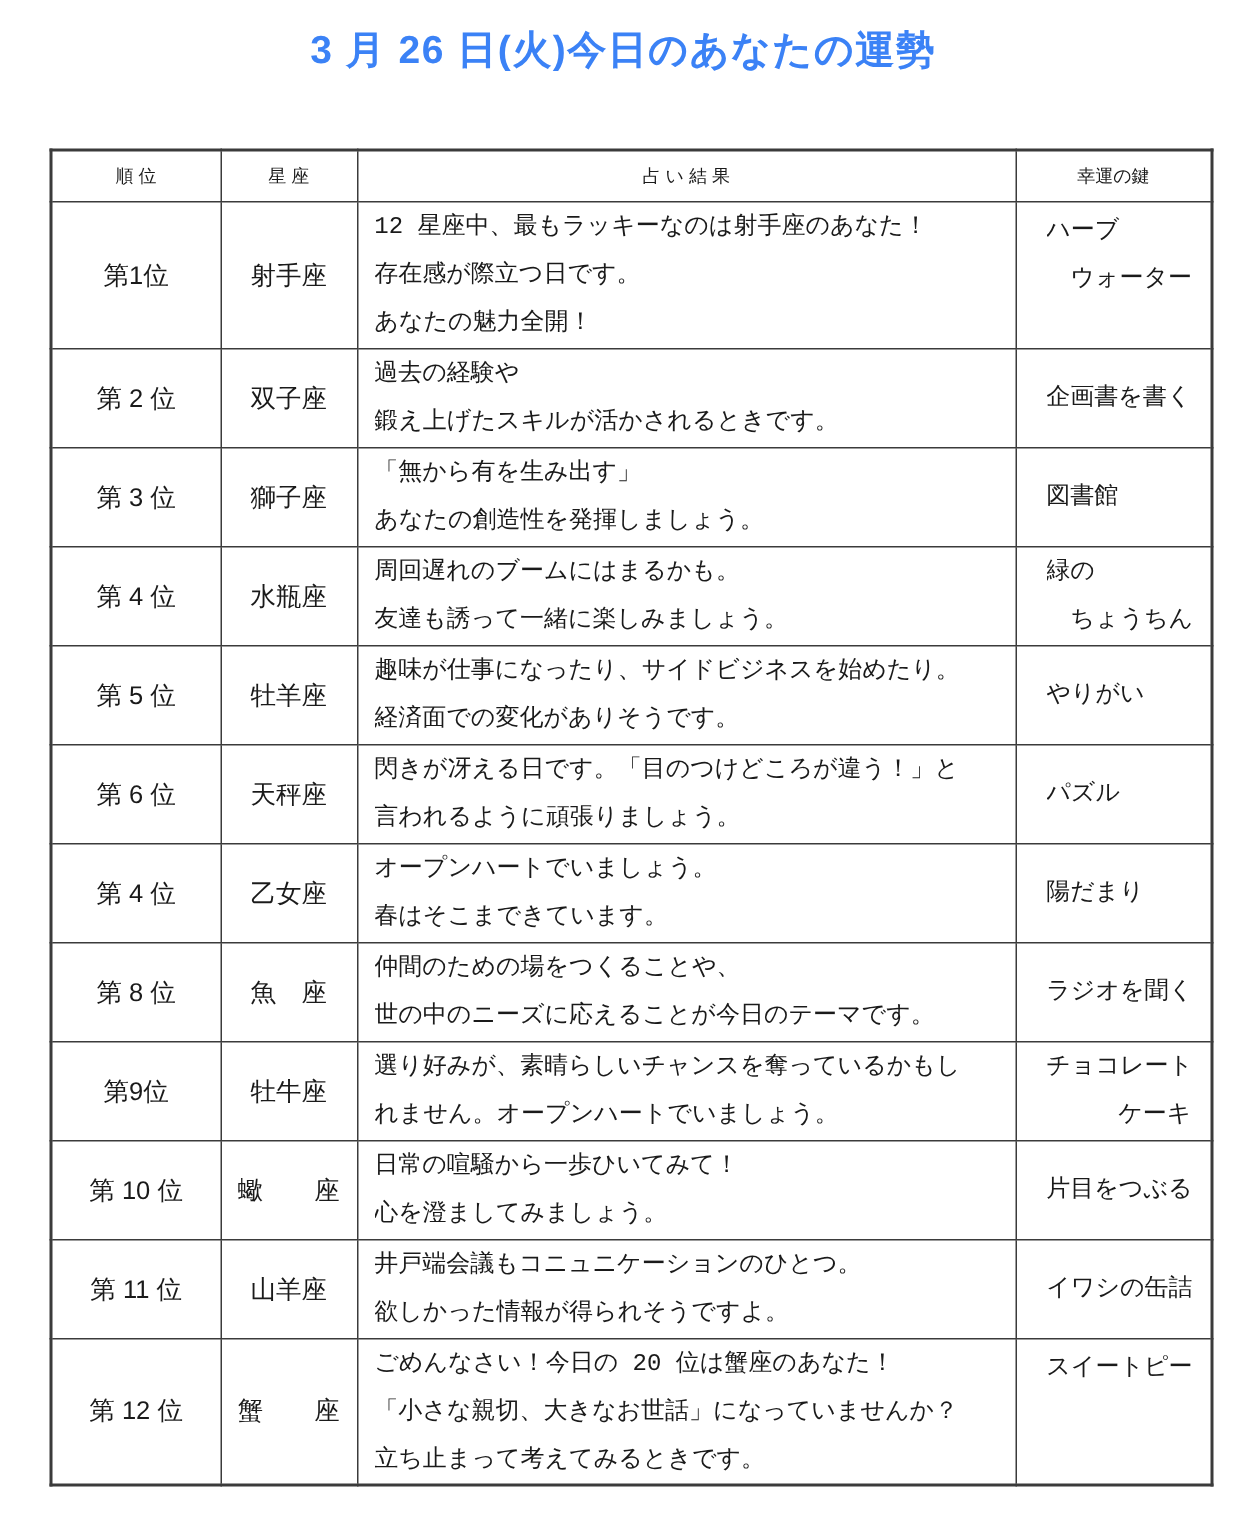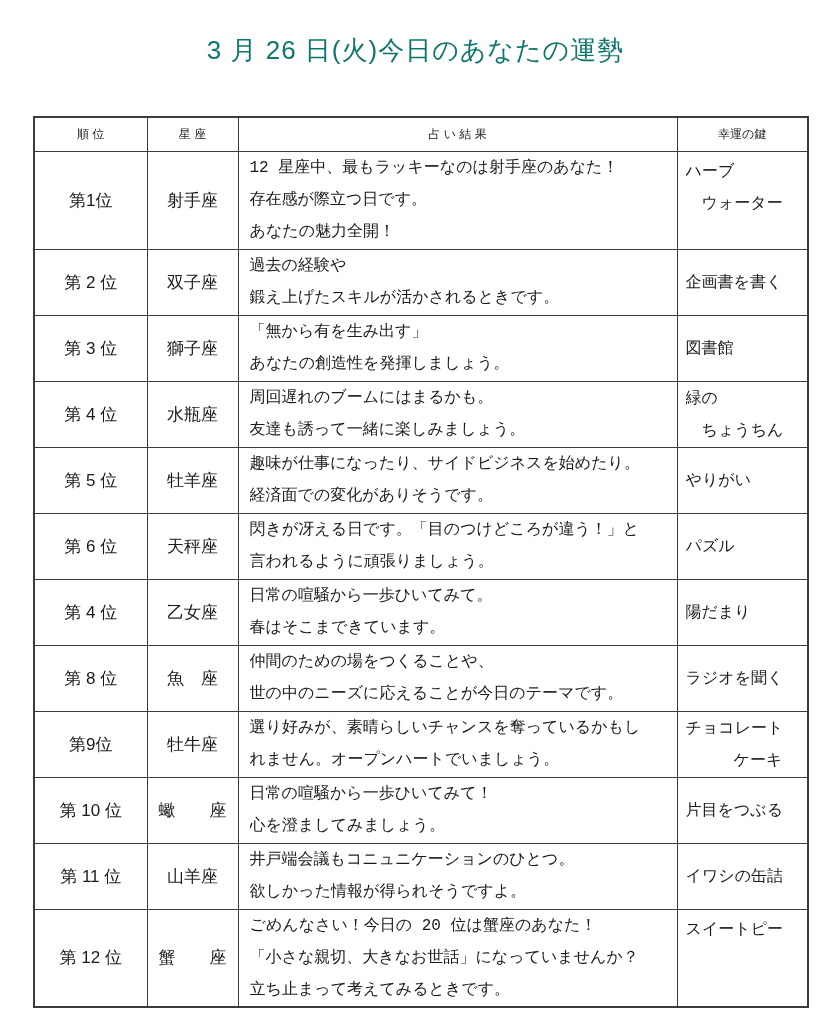--- a/index.html
+++ b/index.html
@@ -8,26 +8,26 @@
     background: #ffffff;
     font-family: "Liberation Sans", "DejaVu Sans", sans-serif;
     color: #1a1a1a;
   }
   body {
     height: 1024px;
     overflow: hidden;
     position: relative;
   }
   .page-title {
-    padding-top: 33px;
+    padding-top: 16px;
     text-align: center;
     font-size: 26px;
-    font-weight: normal;
+    font-weight: bold;
     letter-spacing: 1px;
-    color: #0f766e;
+    color: #3b82f6;
   }
   table.fortune-table {
     border-collapse: collapse;
     table-layout: fixed;
     width: 774px;
     margin-left: 33px;
     margin-top: 48px;
     border: 2px solid #3b3b3b;
   }
   col.c-rank    { width: 113px; }
@@ -55,21 +55,21 @@
     margin-left: 16px;
   }
   td.fortune-cell {
     font-size: 16px;
     padding-left: 11px;
     padding-right: 4px;
     font-family: Liberation Mono, monospace;
   }
   td.lucky-cell {
     font-size: 16px;
-    padding-left: 8px;
+    padding-left: 20px;
     padding-right: 2px;
   }
   td.valign-top { vertical-align: top; padding-top: 3px; }
   .text-line {
     line-height: 32px;
     white-space: pre;
     overflow: hidden;
   }
 </style>
 </head>
@@ -159,21 +159,21 @@
           <div class="text-line">言われるように頑張りましょう。</div>
         </td>
         <td class="lucky-cell">
           <div class="text-line">パズル</div>
         </td>
       </tr>
       <tr>
         <td class="rank-cell">第 4 位</td>
         <td class="sign-cell">乙女座</td>
         <td class="fortune-cell">
-          <div class="text-line">日常の喧騒から一歩ひいてみて。</div>
+          <div class="text-line">オープンハートでいましょう。</div>
           <div class="text-line">春はそこまできています。</div>
         </td>
         <td class="lucky-cell">
           <div class="text-line">陽だまり</div>
         </td>
       </tr>
       <tr>
         <td class="rank-cell">第 8 位</td>
         <td class="sign-cell">魚　座</td>
         <td class="fortune-cell">

